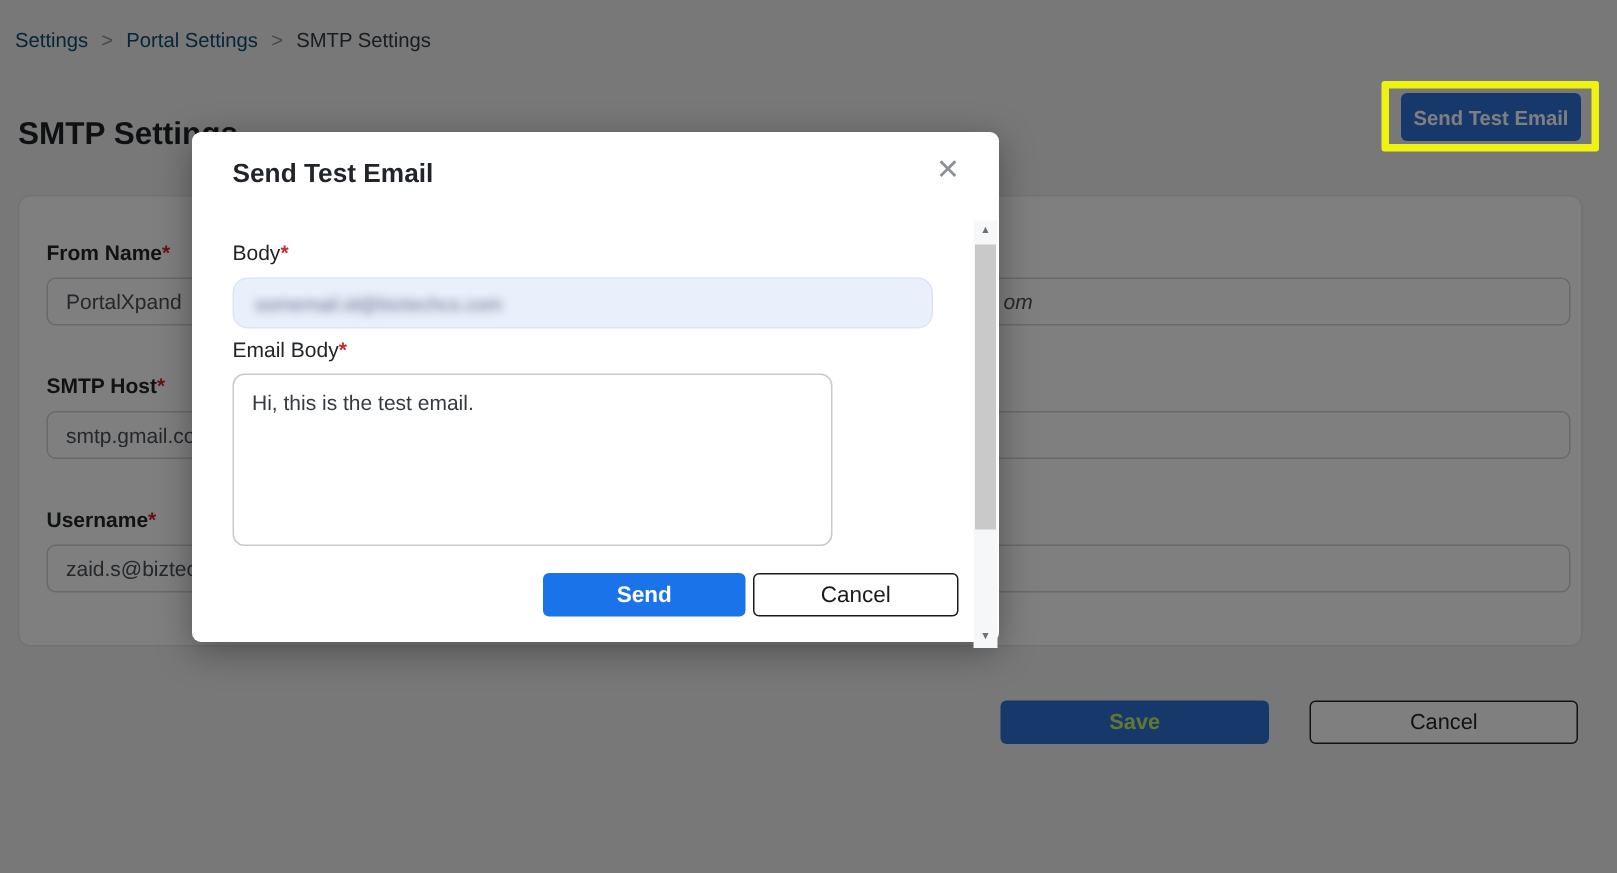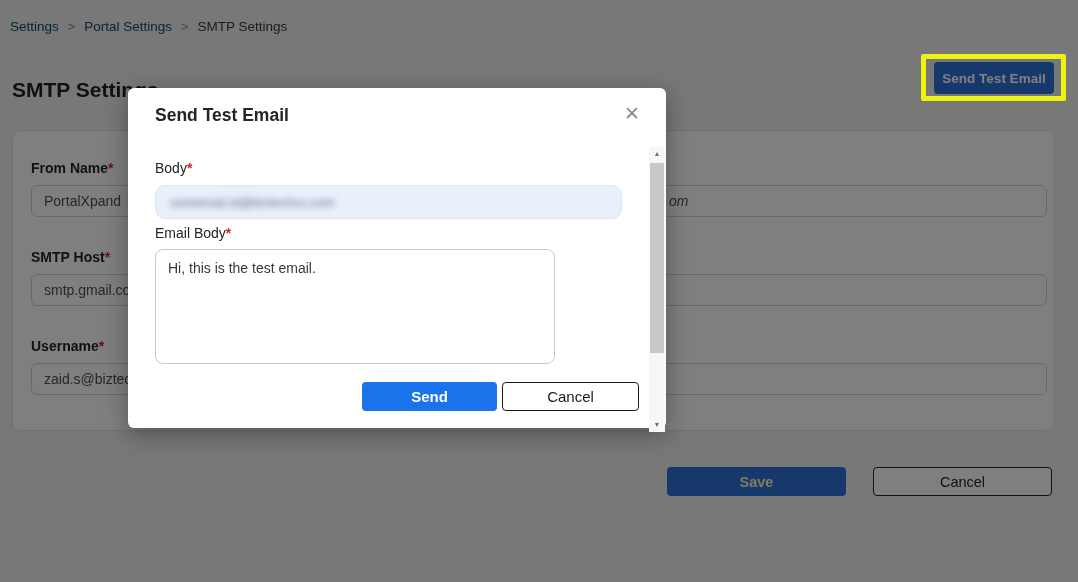--- a/index.html
+++ b/index.html
@@ -28,21 +28,21 @@
   .req { color:#c92a2a; font-weight:600; }
   .text-input { position:absolute; height:32px; width:480px; background:#fff;
     border:1px solid #ced4da; border-radius:6px; font-size:14px; color:#495057;
     padding:0 12px; font-family:inherit; }
   .right-input { left:548px; width:486px; }
   .fragment { position:absolute; left:548px; width:486px; height:32px; line-height:32px;
     font-size:14px; color:#495057; padding-left:108px; pointer-events:none;font-style:italic; }
 
   
   .save-btn { position:absolute; left:667px; top:467px; width:179px; height:29px;
-    background:#2e70d6; color:#fef9c3; font-size:14.5px; font-weight:600; }
+    background:#2e70d6; color:#bef264; font-size:14.5px; font-weight:600; }
   .page-cancel-btn { position:absolute; left:873px; top:467px; width:179px; height:29px;
     background:#fff; border:1px solid #212529; color:#212529; font-size:14.5px; }
 
   
   .overlay { position:absolute; inset:0; background:rgba(0,0,0,0.5); z-index:50; }
 
   
   .highlight-box { position:absolute; left:921px; top:54px; width:145px; height:47px;
     border:5px solid #eef312; border-radius:2px; z-index:60; pointer-events:none; }
 

